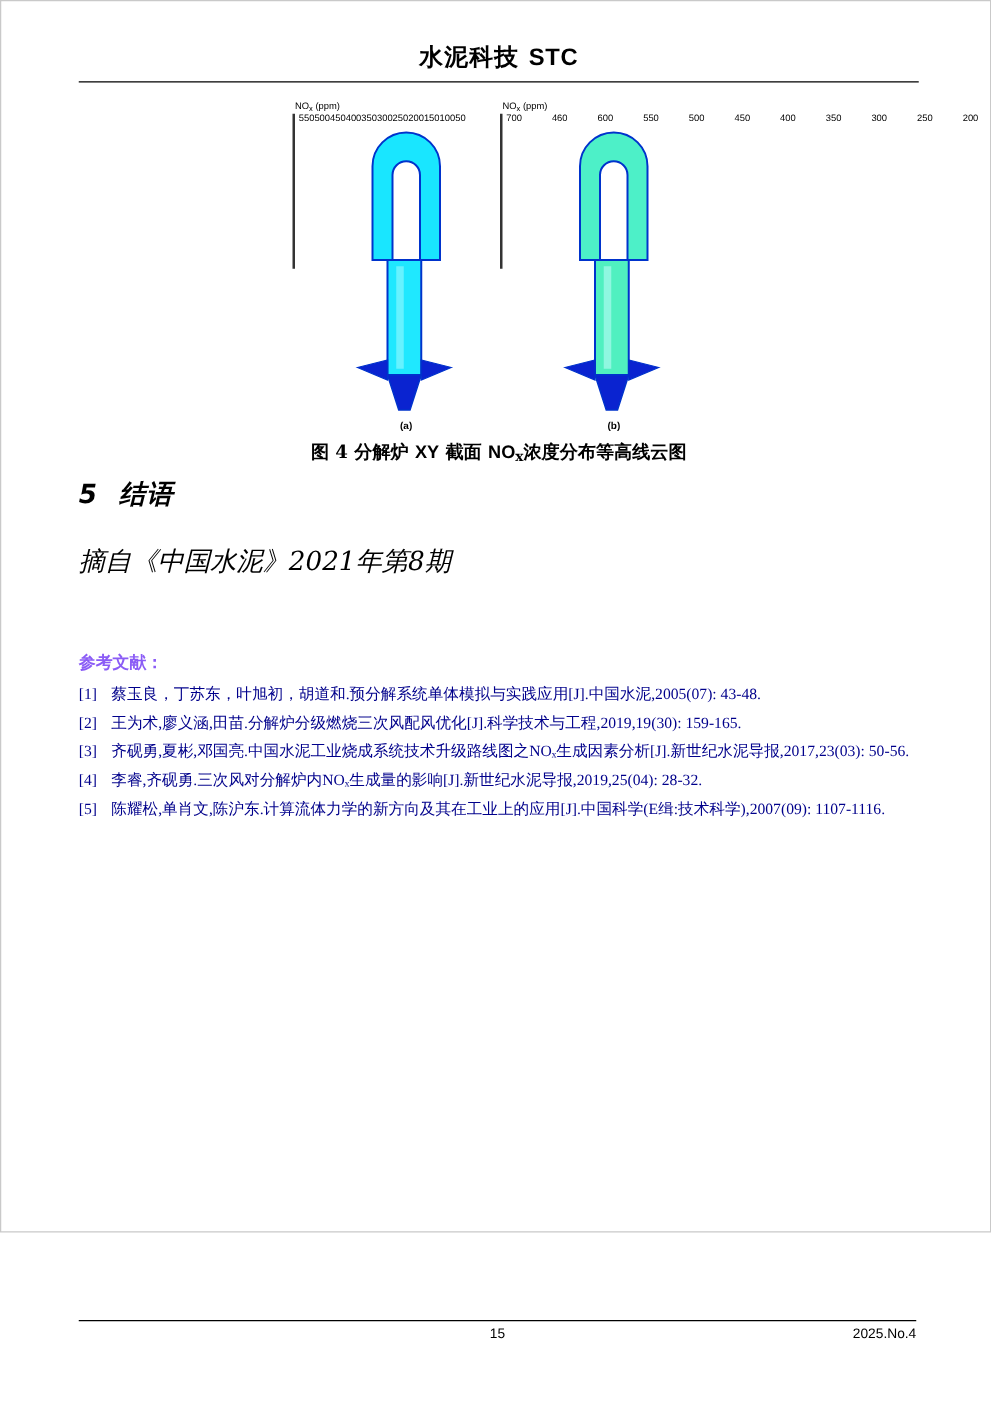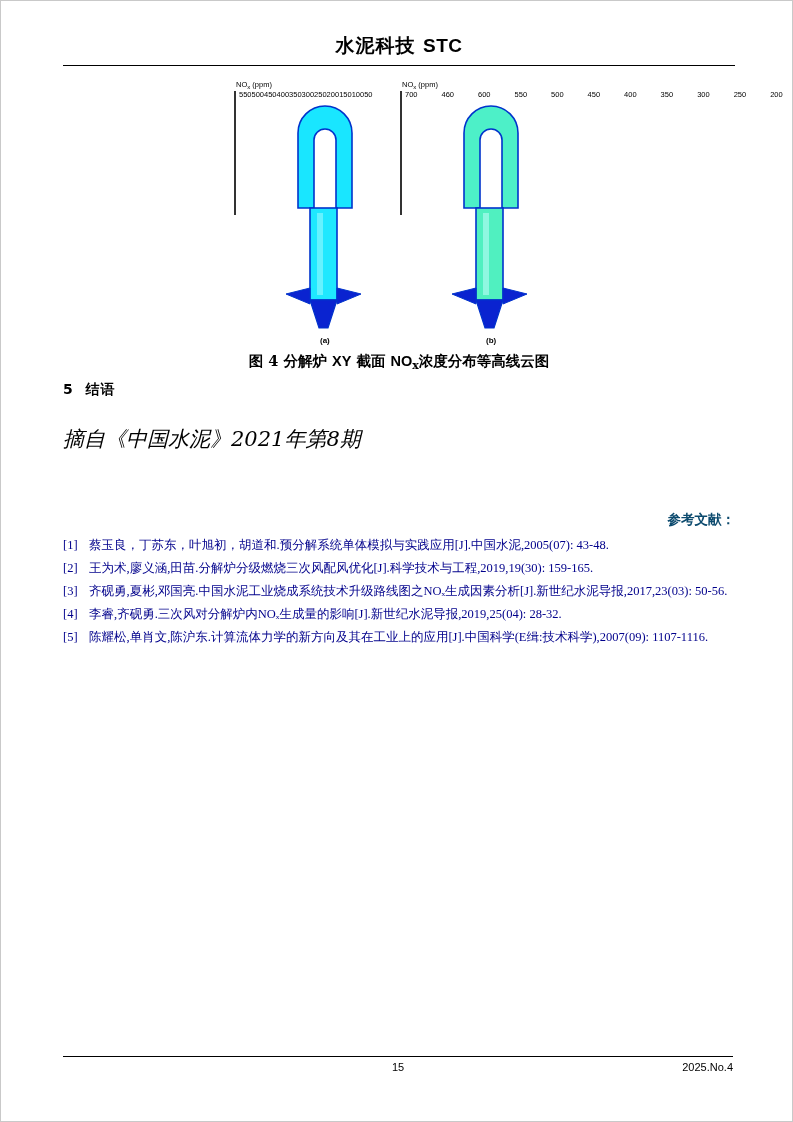--- a/index.html
+++ b/index.html
@@ -12,21 +12,21 @@
     height: 1122px;
     font-family: "Liberation Serif", "DejaVu Serif", serif;
     color: #000;
     position: relative;
     overflow: hidden;
   }
   .page {
     position: absolute;
     left: 0; top: 0;
     width: 793px;
-    height: 1122px;
+    height: 986px;
     box-sizing: border-box;
     border: 1px solid #c9c9c9;
     background: #fff;
   }
   .content {
     position: absolute;
     left: 62px;
     top: 32px;
     width: 672px;
   }
@@ -122,39 +122,39 @@
   }
   .cbar-ticks span { display:block; }
   
   .furnace {
     position: absolute;
     top: 8px;
   }
   
   h2.section {
     font-family: "DejaVu Sans", sans-serif;
-    font-size: 14px;
+    font-size: 21px;
     font-weight: bold;
     margin: 10px 0 6px 0;
     letter-spacing: 1px;
+    font-style: italic;
   }
   .source-line {
     font-size: 21px;
     font-style: italic;
     margin: 26px 0 0 0;
     font-family: "DejaVu Serif", serif;
   }
   .refs-title {
     font-family: Liberation Mono, monospace;
     font-weight: bold;
     font-size: 13.5px;
-    color: #0c4a6e;
+    color: #8b5cf6;
     margin-top: 58px;
     margin-bottom: 6px;
-    text-align: right;
   }
   .ref-item {
     display: flex;
     font-size: 12.5px;
     color: #00008B;
     line-height: 21px;
     margin-bottom: 2px;
   }
   .ref-num {
     width: 26px;

